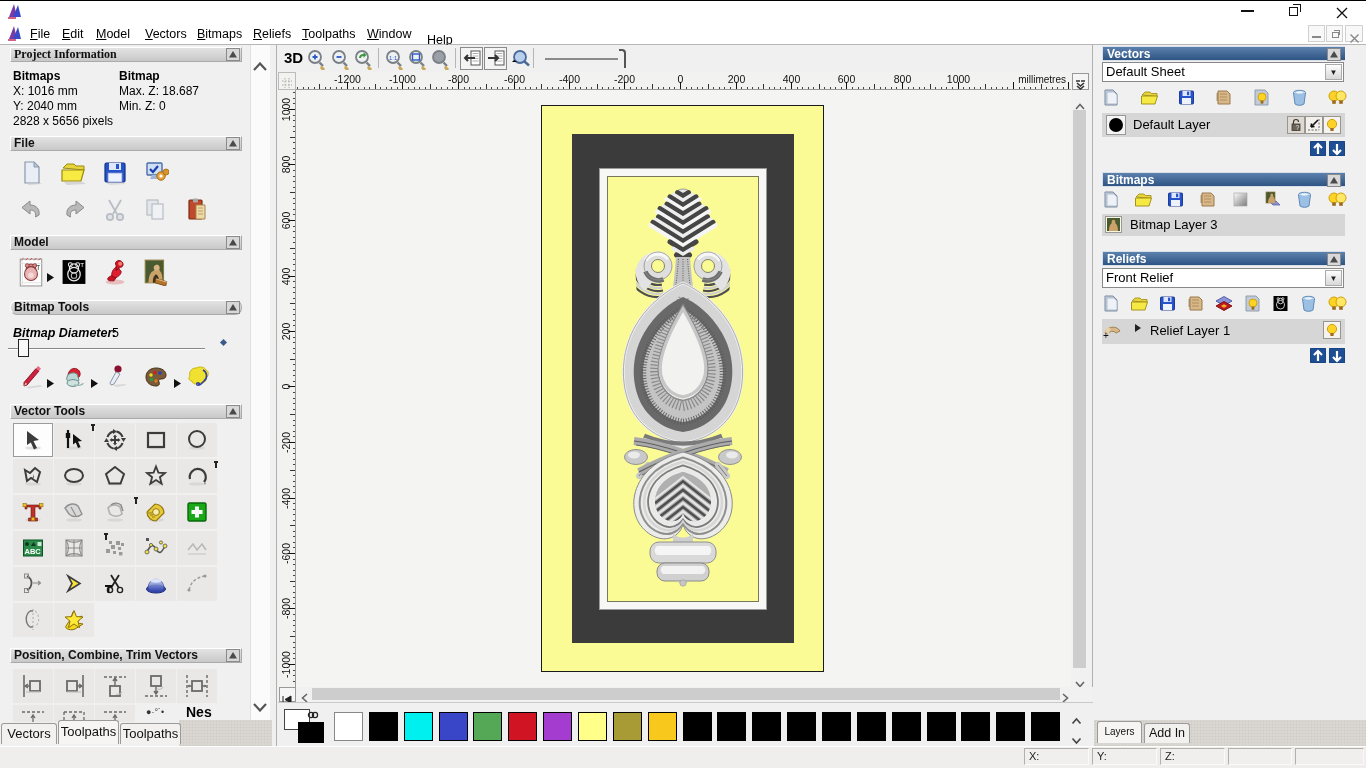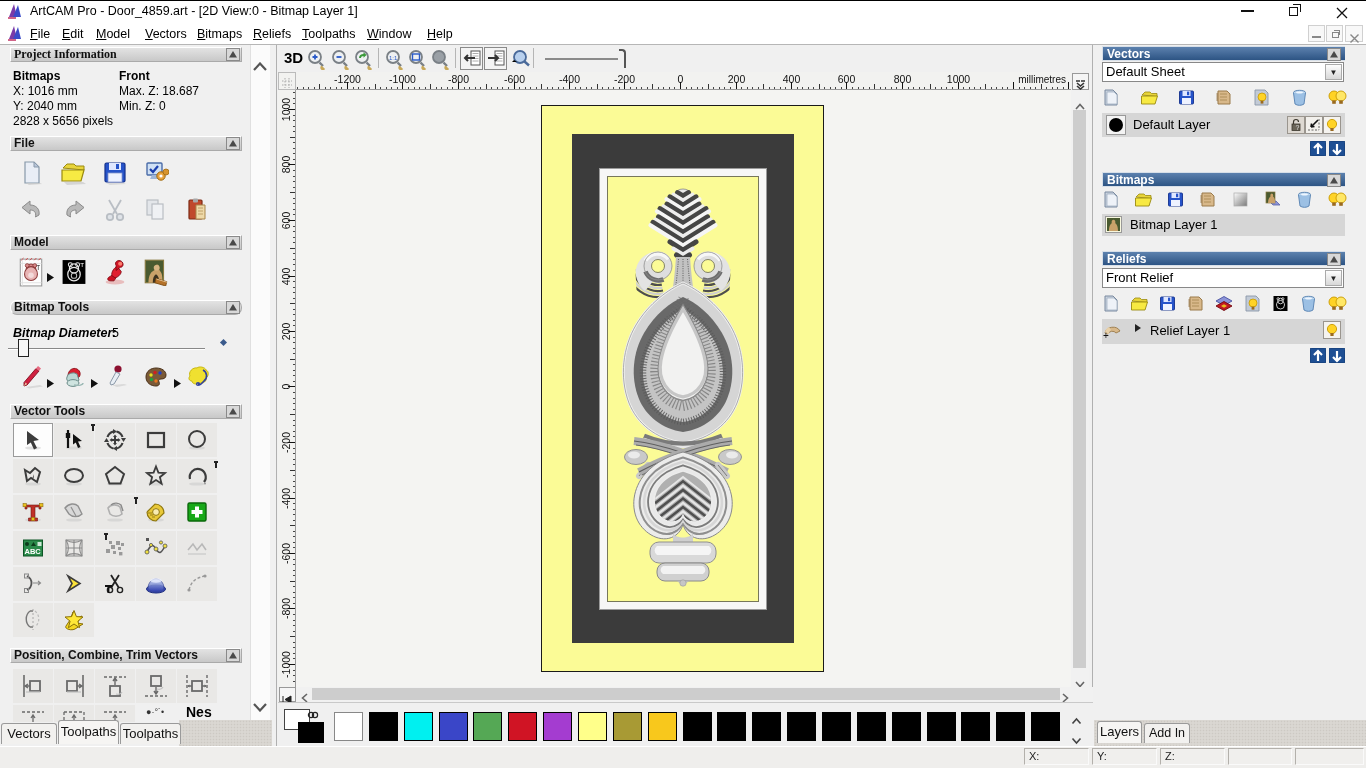--- a/index.html
+++ b/index.html
@@ -15,42 +15,41 @@
 .statbox{position:absolute;top:748px;height:17px;background:#f0efed;border:1px solid #b3b0ab;border-bottom-color:#fafafa;border-right-color:#fafafa;font-size:11px;color:#222;line-height:15px;padding-left:4px;}
 .tex{background-image:radial-gradient(#cdc9c3 0.8px,transparent 0.8px),radial-gradient(#e2dfda 0.8px,transparent 0.8px);background-size:3px 3px,3px 3px;background-position:0 0,1.5px 1.5px;background-color:#d7d4cf;}
 </style></head><body>
 <div id="app">
     <div class="abs" style="left:0;top:0;width:1366px;height:22px;background:#fff;border-top:1px solid #000;"></div>
     <div class="abs" style="left:7px;top:3px;"><svg width="16" height="16" viewBox="0 0 16 16">
         <path d="M2 14 L7 1 L10 14 z" fill="#7a3aa8"></path>
         <path d="M6 14 L11 2 L14 14 z" fill="#3a4ac8"></path>
         <path d="M1 15 h8" stroke="#c03060" stroke-width="1.5"></path>
       </svg></div>
-    <div class="abs" style="left:30px;top:4px;font-size:12.5px;color:#000;">ArtCAM Pro - Door_4859.art - [2D View:0 - Bitmap Layer 1]</div>
     <div class="abs" style="left:1241px;top:10px;width:13px;height:1.5px;background:#111;"></div>
     <div class="abs" style="left:1293px;top:4px;width:8px;height:8px;border-top:1.3px solid #111;border-right:1.3px solid #111;"></div>
 <div class="abs" style="left:1289px;top:7px;width:9px;height:9px;border:1.3px solid #111;background:#fff;"></div>
     <div class="abs" style="left:1336px;top:5px;"><svg width="12" height="12" viewBox="0 0 12 12">
         <path d="M1 1 L11 11 M11 1 L1 11" stroke="#111" stroke-width="1.3"></path>
       </svg></div>
     <div class="abs" style="left:0;top:22px;width:1366px;height:23px;background:#fff;border-bottom:1px solid #b6b6b6;"></div>
     <div class="abs" style="left:7px;top:25px;"><svg width="16" height="16" viewBox="0 0 16 16">
         <path d="M2 14 L7 1 L10 14 z" fill="#7a3aa8"></path>
         <path d="M6 14 L11 2 L14 14 z" fill="#3a4ac8"></path>
         <path d="M1 15 h8" stroke="#c03060" stroke-width="1.5"></path>
       </svg></div>
     <div class="abs" style="left:30px;top:27px;font-size:12.5px;color:#000;"><span style="text-decoration:underline;">F</span>ile</div>
     <div class="abs" style="left:62px;top:27px;font-size:12.5px;color:#000;"><span style="text-decoration:underline;">E</span>dit</div>
     <div class="abs" style="left:96px;top:27px;font-size:12.5px;color:#000;"><span style="text-decoration:underline;">M</span>odel</div>
     <div class="abs" style="left:145px;top:27px;font-size:12.5px;color:#000;"><span style="text-decoration:underline;">V</span>ectors</div>
     <div class="abs" style="left:197px;top:27px;font-size:12.5px;color:#000;"><span style="text-decoration:underline;">B</span>itmaps</div>
     <div class="abs" style="left:253px;top:27px;font-size:12.5px;color:#000;"><span style="text-decoration:underline;">R</span>eliefs</div>
     <div class="abs" style="left:302px;top:27px;font-size:12.5px;color:#000;"><span style="text-decoration:underline;">T</span>oolpaths</div>
     <div class="abs" style="left:367px;top:27px;font-size:12.5px;color:#000;"><span style="text-decoration:underline;">W</span>indow</div>
-    <div class="abs" style="left:427px;top:27px;font-size:12.5px;color:#000;"><span style="text-decoration:underline;">H</span>elp</div>
+    <div class="abs" style="left:427px;top:33px;font-size:12.5px;color:#000;"><span style="text-decoration:underline;">H</span>elp</div>
     <div class="abs" style="left:1308px;top:25px;width:17px;height:17px;border:1px solid #d0d0d0;background:#f8f8f8;">
       <div style="margin:10px 0 0 3px;width:9px;height:1.5px;background:#888;"></div>
     </div>
     <div class="abs" style="left:1326px;top:25px;width:17px;height:17px;border:1px solid #d0d0d0;background:#f8f8f8;">
 <div style="position:absolute;left:5px;top:6px;width:7px;height:6px;border:1.2px solid #888;"></div>
 <div style="position:absolute;left:7px;top:4px;width:6px;height:5px;border-top:1.2px solid #888;border-right:1.2px solid #888;"></div>
     </div>
     <div class="abs" style="left:1345px;top:25px;width:18px;height:17px;border:1px solid #d0d0d0;background:#f8f8f8;">
       <div style="position:absolute;left:4px;top:3px;"><svg width="9" height="9" viewBox="0 0 9 9">
           <path d="M0.5 0.5 L8.5 8.5 M8.5 0.5 L0.5 8.5" stroke="#888" stroke-width="1.4"></path>
@@ -63,21 +62,21 @@
       </svg></div>
     <div class="abs" style="left:253px;top:698px;"><svg width="14" height="9" viewBox="0 0 14 9">
         <path d="M1 1 L7 7.5 L13 1" stroke="#555" stroke-width="2.2" fill="none"></path>
       </svg></div>
     <div class="abs" style="left:271px;top:45px;width:6px;height:723px;background:#f0f0f0;border-right:1px solid #b0b0b0;"></div>
     <div class="hdr" style="top:47px;font-family:Liberation Serif, serif;">Project Information<span class="hdrbtn"><svg width="14" height="13" viewBox="0 0 14 13">
           <rect x="0.5" y="0.5" width="13" height="12" fill="#d8d8d8" stroke="#8a8a8a"></rect>
 <path d="M7 3 L11 9.5 H3 z" fill="#4a4a4a"></path>
         </svg></span></div>
     <div class="abs" style="left:13px;top:69px;font-size:12px;font-weight:bold;color:#000;">Bitmaps</div>
-<div class="abs" style="left:119px;top:69px;font-size:12px;font-weight:bold;color:#000;">Front</div>
+<div class="abs" style="left:119px;top:69px;font-size:12px;font-weight:bold;color:#000;">Bitmap</div>
 <div class="abs" style="left:13px;top:84px;font-size:12px;color:#000;">X: 1016 mm</div>
 <div class="abs" style="left:119px;top:84px;font-size:12px;color:#000;">Max. Z: 18.687</div>
 <div class="abs" style="left:13px;top:99px;font-size:12px;color:#000;">Y: 2040 mm</div>
 <div class="abs" style="left:119px;top:99px;font-size:12px;color:#000;">Min. Z: 0</div>
 <div class="abs" style="left:13px;top:114px;font-size:12px;color:#000;">2828 x 5656 pixels</div>
     <div class="hdr" style="top:136px;">File<span class="hdrbtn"><svg width="14" height="13" viewBox="0 0 14 13">
           <rect x="0.5" y="0.5" width="13" height="12" fill="#d8d8d8" stroke="#8a8a8a"></rect>
 <path d="M7 3 L11 9.5 H3 z" fill="#4a4a4a"></path>
         </svg></span></div>
     <div class="abs" style="left:19px;top:160px;"><svg width="26" height="26" viewBox="0 0 26 26">
@@ -913,21 +912,21 @@
 <rect x="5.2" y="12.4" width="3.6" height="3.4" fill="#9a6a20"></rect>
 <circle cx="14" cy="8" r="5" fill="#ffe766" stroke="#c89a00" stroke-width="0.9"></circle>
 <rect x="12.2" y="12.4" width="3.6" height="3.4" fill="#9a6a20"></rect>
       </svg></div>
     <div class="lrow" style="top:214px;height:22px;"></div>
     <div class="abs" style="left:1105px;top:216px;"><svg width="17" height="17" viewBox="0 0 17 17">
         <rect x="0.5" y="0.5" width="16" height="16" fill="#f8f8e0" stroke="#999"></rect>
 <rect x="2" y="2" width="13" height="13" fill="#4a5a30"></rect>
 <path d="M4 15 c0 -5 1.5 -7 2.8 -7.8 c-0.6 -1.6 0.3 -3.4 1.7 -3.4 s2.3 1.8 1.7 3.4 c1.3 0.8 2.8 2.8 2.8 7.8 z" fill="#caa26a"></path>
       </svg></div>
-    <div class="abs" style="left:1130px;top:217px;font-size:13px;color:#000;">Bitmap Layer 1</div>
+    <div class="abs" style="left:1130px;top:217px;font-size:13px;color:#000;">Bitmap Layer 3</div>
     <div class="bhdr" style="top:251px;">Reliefs</div>
     <div class="abs" style="left:1327px;top:252px;"><svg width="14" height="13" viewBox="0 0 14 13">
         <rect x="0.5" y="0.5" width="13" height="12" fill="#d8d8d8" stroke="#8a8a8a"></rect>
 <path d="M7 3 L11 9.5 H3 z" fill="#4a4a4a"></path>
       </svg></div>
     <div class="combo" style="top:268px;">Front Relief<span class="da">▼</span></div>
     <div class="abs" style="left:1102px;top:294px;"><svg width="19" height="19" viewBox="0 0 19 19">
         <path d="M3 2 h8 l4 4 v11 h-12 z" fill="#c9d2de" stroke="#7a8aa0" stroke-width="1"></path>
 <path d="M5 4 h7 l3 3 v9 h-10 z" fill="#eef2f8" stroke="#9aaabc" stroke-width="0.7"></path>
       </svg></div>
@@ -989,20 +988,20 @@
       </svg></div>
     <div class="abs" style="left:1310px;top:348px;"><svg width="16" height="15" viewBox="0 0 16 15">
         <rect x="0" y="0" width="16" height="15" rx="1.5" fill="#1e4f94" stroke="#123a70"></rect>
 <path d="M8 3 L8 13 M4 7 L8 3 L12 7" stroke="#fff" stroke-width="2.2" fill="none"></path>
       </svg></div>
     <div class="abs" style="left:1329px;top:348px;"><svg width="16" height="15" viewBox="0 0 16 15">
         <rect x="0" y="0" width="16" height="15" rx="1.5" fill="#1e4f94" stroke="#123a70"></rect>
 <path d="M8 3 L8 13 M4 9 L8 13 L12 9" stroke="#fff" stroke-width="2.2" fill="none"></path>
       </svg></div>
     <div class="abs tex" style="left:1094px;top:720px;width:272px;height:26px;"></div>
-    <div class="tab" style="left:1097px;top:721px;width:45px;height:22px;line-height:20px;background:#f6f5f3;font-size:13px;">Layers</div>
+    <div class="tab" style="left:1097px;top:721px;width:45px;height:22px;line-height:20px;background:#f6f5f3;font-size:10px;">Layers</div>
     <div class="tab" style="left:1144px;top:723px;width:46px;height:20px;line-height:18px;font-size:12.5px;">Add In</div>
     <div class="abs" style="left:0;top:746px;width:1366px;height:22px;background:#efeeec;border-top:1px solid #fff;"></div>
     <div class="statbox" style="left:1024px;width:65px;">X:</div>
     <div class="statbox" style="left:1092px;width:65px;">Y:</div>
     <div class="statbox" style="left:1160px;width:65px;">Z:</div>
     <div class="statbox" style="left:1228px;width:64px;"></div>
     <div class="statbox" style="left:1295px;width:69px;"></div>
   </div>
 </body></html>

